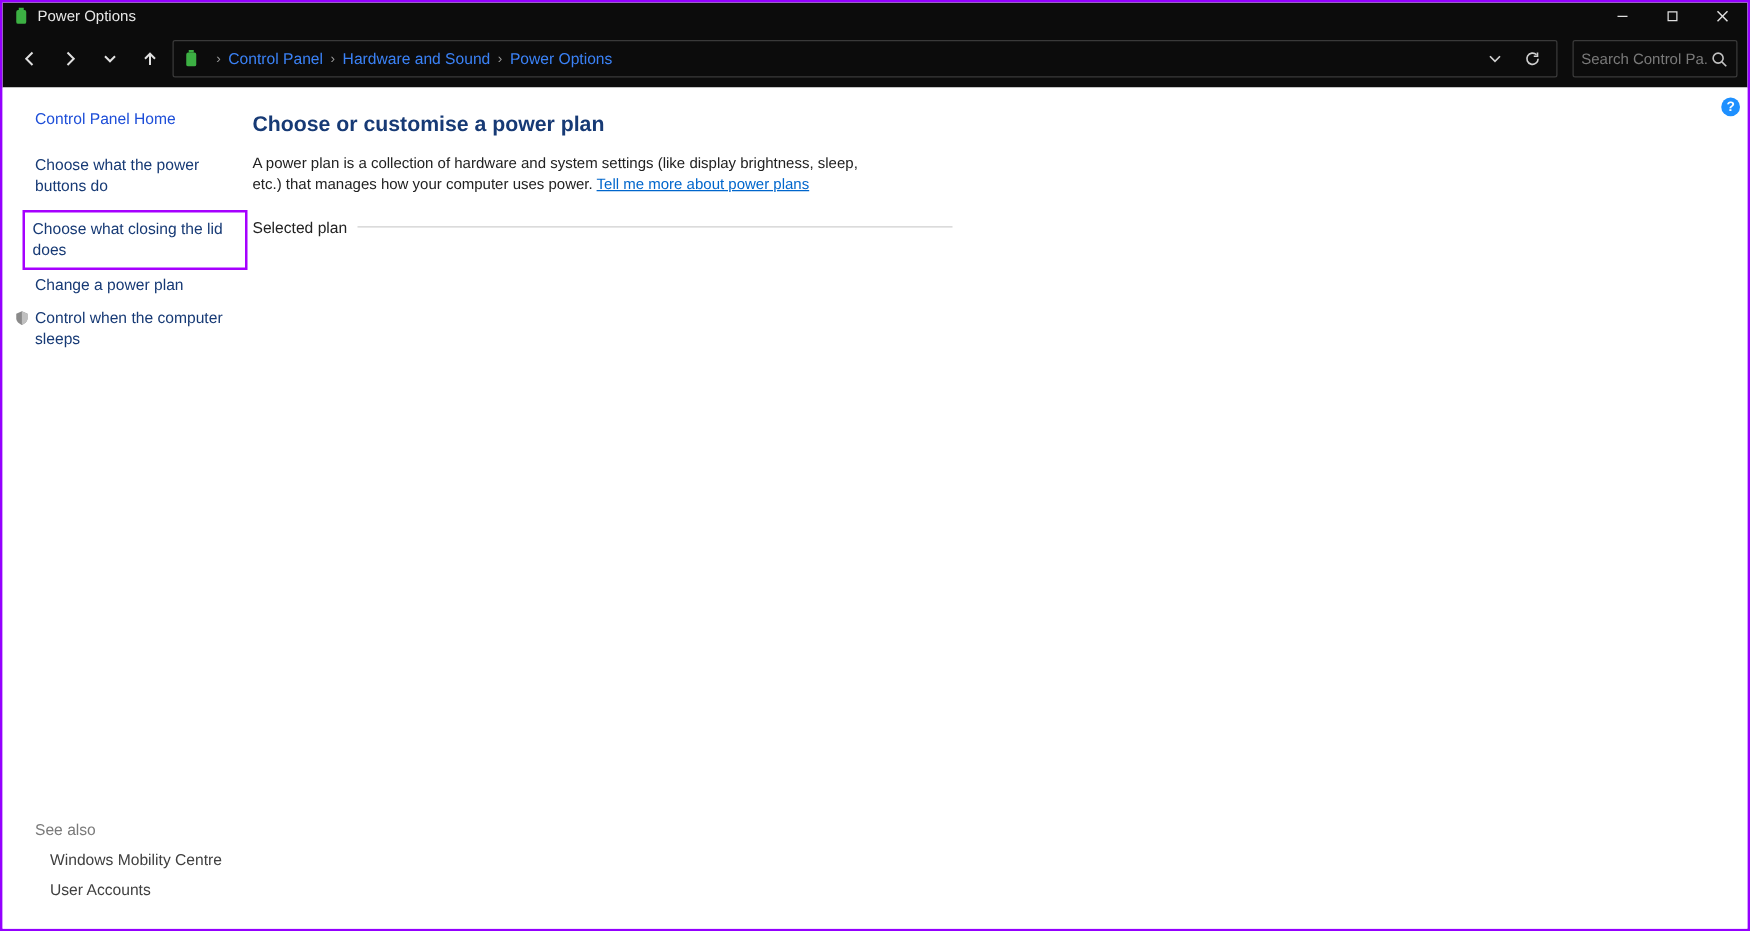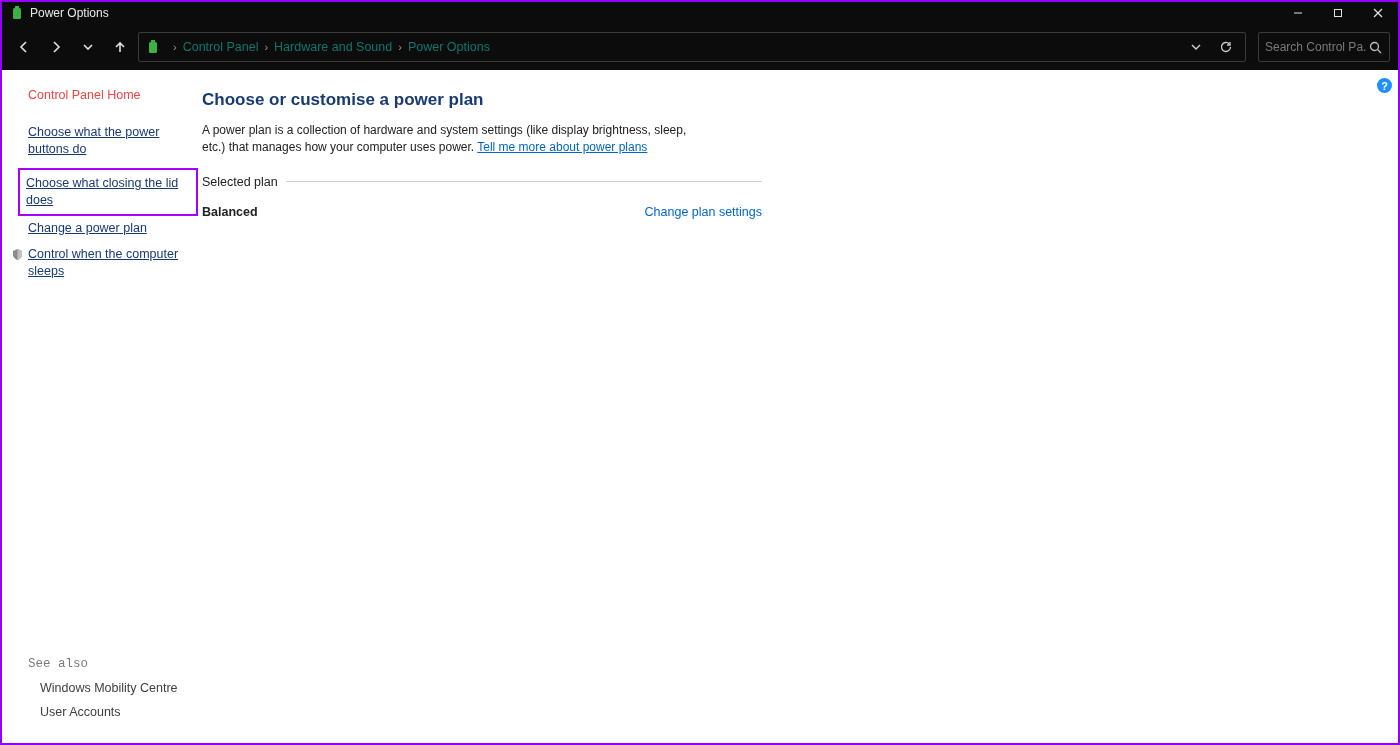--- a/index.html
+++ b/index.html
@@ -10,39 +10,39 @@
 .titlebar .app-icon { width: 14px; height: 14px; margin: 0 6px 0 8px; display:flex; align-items:center; justify-content:center; }
 .titlebar .title { flex: 0 0 auto; }
 .titlebar .spacer { flex: 1; }
 .titlebar .win-btn { width: 40px; height: 22px; display:flex; align-items:center; justify-content:center; color:#e0e0e0; }
 
 .navbar { height: 46px; background: #0c0c0c; display:flex; align-items:center; padding: 0 8px; gap:4px; }
 .nav-arrow { width:28px; height:28px; display:flex; align-items:center; justify-content:center; color:#e0e0e0; }
 .addr-wrap { flex:1; height:30px; border:1px solid #3a3a3a; border-radius:2px; background:#0c0c0c; display:flex; align-items:center; padding:0 4px; }
 .addr-icon { width:20px; height:20px; display:flex; align-items:center; justify-content:center; margin-right:4px; }
 .crumb-sep { color:#9a9a9a; font-size:11px; margin:0 6px; }
-.crumb { color:#0f766e; font-size:12.5px; cursor:pointer;text-align:center; }
+.crumb { color:#3b82f6; font-size:12.5px; cursor:pointer;text-align:center; }
 .addr-spacer { flex:1; }
 .addr-btn { width:30px; height:28px; display:flex; align-items:center; justify-content:center; color:#d0d0d0; }
 .search-wrap { width:132px; height:30px; border:1px solid #3a3a3a; border-radius:2px; background:#0c0c0c; display:flex; align-items:center; margin-left:8px; padding:0 6px; }
 .search-input { flex:1; background:transparent; border:none; outline:none; color:#e6e6e6; font-size:12px; min-width:0; }
 .search-input::placeholder { color:#7a7a7a; }
 .search-icon { color:#c0c0c0; width:16px; height:16px; display:flex; align-items:center; justify-content:center; }
 
 .content { flex:1; background:#fff; display:flex; position:relative; color:#222; }
 .help-badge { position:absolute; top:8px; right:6px; width:15px; height:15px; border-radius:50%; background:#1e90ff; color:#fff; font-size:11px; font-weight:bold; display:flex; align-items:center; justify-content:center; cursor:pointer; }
 
 .sidebar { width:200px; padding:18px 12px 14px 26px; display:flex; flex-direction:column; font-size:12.5px; }
-.cp-home { color:#ef4444; margin-bottom:22px; cursor:pointer; }
-.side-link { color:#173a75; margin-bottom:10px; cursor:pointer; line-height:1.35;text-decoration:underline; }
+.cp-home { color:#1d4ed8; margin-bottom:22px; cursor:pointer; }
+.side-link { color:#173a75; margin-bottom:10px; cursor:pointer; line-height:1.35; }
 .side-link.highlighted { border:2px solid #a600ff; padding:5px 6px; margin-left:-10px; margin-right:-8px; margin-bottom:4px; }
 .side-link.with-icon { position:relative; padding-left:0; }
 .side-icon { position:absolute; left:-18px; top:1px; width:14px; height:14px; display:flex; align-items:center; justify-content:center; }
 .side-spacer { flex:1; }
-.see-also-hdr { color:#7a7a7a; font-size:12.5px; margin-bottom:10px;font-family:Liberation Mono, monospace; }
+.see-also-hdr { color:#7a7a7a; font-size:12.5px; margin-bottom:10px; }
 .see-link { color:#404040; margin-bottom:10px; cursor:pointer;margin-left:12px; }
 
 .main { flex:1; padding:20px 0 0 0; max-width:560px; }
 .main-title { color:#173a75; font-size:17px; font-weight:700; margin-bottom:12px; }
 .main-desc { font-size:12px; color:#222; line-height:1.45; max-width:500px; }
 .inline-link { color:#0066cc; text-decoration:underline; cursor:pointer; }
 .section-label { margin-top:18px; font-size:12.5px; color:#222; position:relative; display:flex; align-items:center;justify-content:center; }
 .section-label .line { flex:1; height:1px; background:#d0d0d0; margin-left:8px; }
 .plan-row { display:flex; align-items:baseline; margin-top:16px; }
 .plan-name { font-weight:700; font-size:12.5px; }
@@ -167,19 +167,14 @@
 
   <div class="main">
     <div class="main-title">Choose or customise a power plan</div>
     <div class="main-desc">
       <span>A power plan is a collection of hardware and system settings (like display brightness, sleep, etc.) that manages how your computer uses power. </span><span class="inline-link">Tell me more about power plans</span>
     </div>
     <div class="section-label">
       <span>Selected plan</span>
       <span class="line"></span>
     </div>
-    <div class="plan-row">
-      <span class="plan-name">Balanced</span>
-      <span class="plan-row-spacer"></span>
-      <span class="plan-link">Change plan settings</span>
-    </div>
   </div>
 </div>
 
 </body></html>

